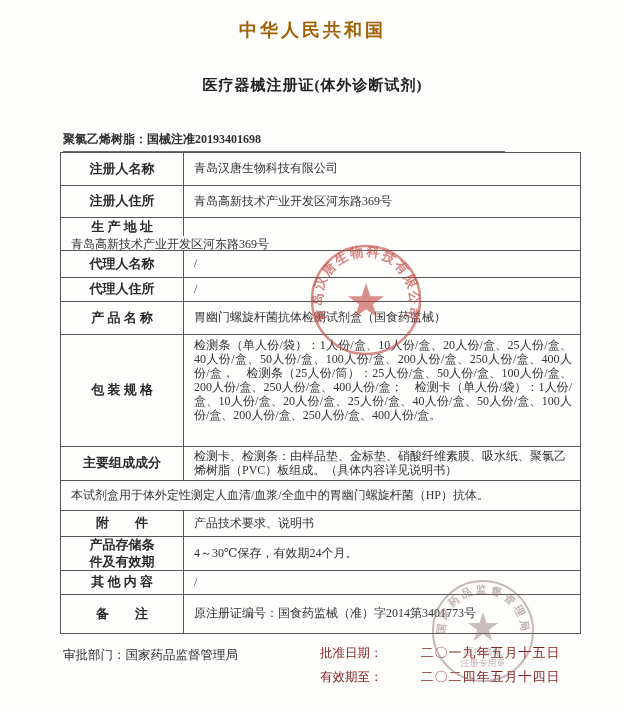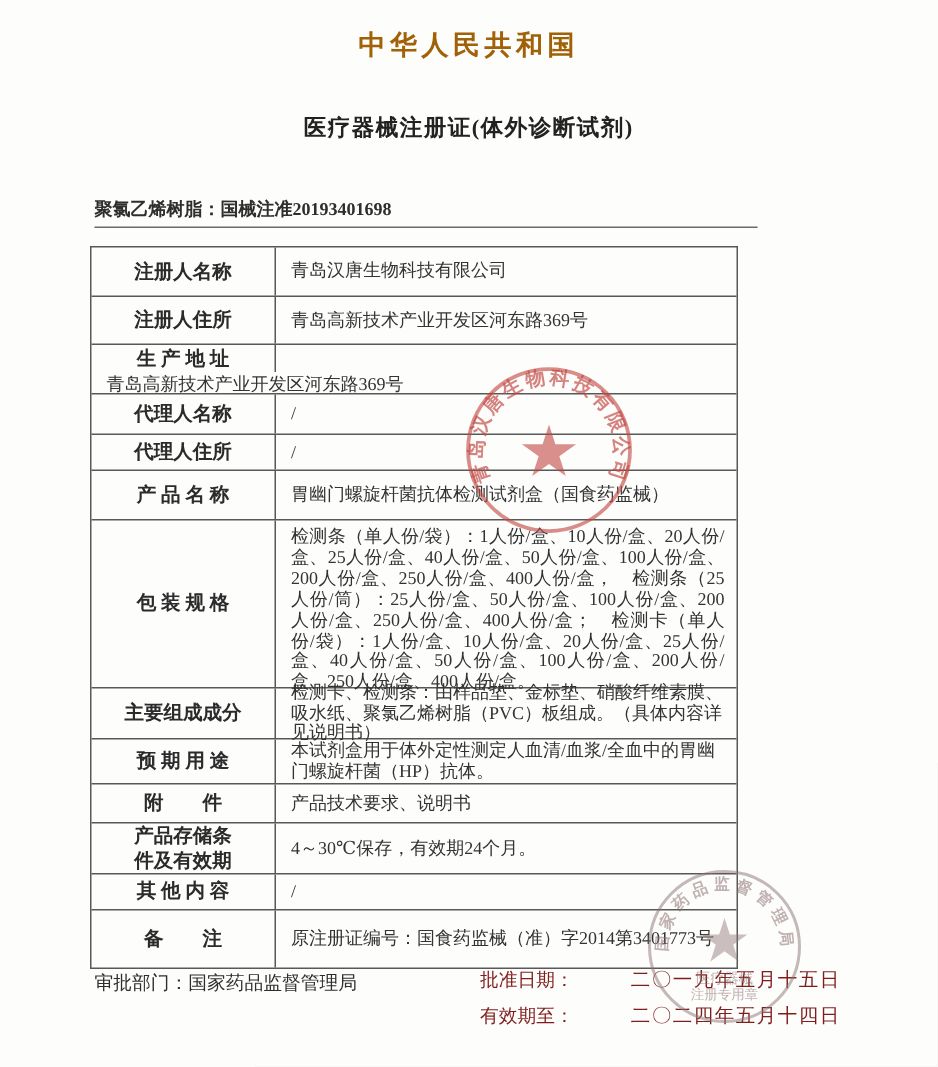--- a/index.html
+++ b/index.html
@@ -15,21 +15,21 @@
   .title2{
     position:absolute;top:76px;left:0;width:100%;text-align:center;
     font-size:15px;font-weight:bold;letter-spacing:1px;color:#222;
   }
   .regline{
     position:absolute;top:131px;left:63px;width:442px;
     font-size:12px;font-weight:bold;color:#2e2e2e;
     border-bottom:1px solid #6a6a6a;padding-bottom:3px;
   }
   .cert-table{
-    position:absolute;top:164px;left:60px;width:432px;
+    position:absolute;top:152px;left:60px;width:521px;
     border:1px solid #585858;box-sizing:border-box;
     background:transparent;
   }
   .t-row{display:flex;border-top:1px solid #585858;box-sizing:border-box;}
   .t-row:first-child{border-top:none;}
   .t-row:nth-child(1){height:32px;}
   .t-row:nth-child(2){height:32px;}
   .t-row:nth-child(3){height:33px;flex-direction:column;}
   .t-row:nth-child(4){height:27px;}
   .t-row:nth-child(5){height:24px;}
@@ -97,21 +97,20 @@
     </div>
     <div class="t-row">
       <div class="c-label">包 装 规 格</div>
       <div class="c-value just">检测条（单人份/袋）：1人份/盒、10人份/盒、20人份/盒、25人份/盒、40人份/盒、50人份/盒、100人份/盒、200人份/盒、250人份/盒、400人份/盒，　检测条（25人份/筒）：25人份/盒、50人份/盒、100人份/盒、200人份/盒、250人份/盒、400人份/盒；　检测卡（单人份/袋）：1人份/盒、10人份/盒、20人份/盒、25人份/盒、40人份/盒、50人份/盒、100人份/盒、200人份/盒、250人份/盒、400人份/盒。</div>
     </div>
     <div class="t-row">
       <div class="c-label">主要组成成分</div>
       <div class="c-value">检测卡、检测条：由样品垫、金标垫、硝酸纤维素膜、吸水纸、聚氯乙烯树脂（PVC）板组成。（具体内容详见说明书）</div>
     </div>
     <div class="t-row">
-      <div class="c-label">预 期 用 途</div>
       <div class="c-value">本试剂盒用于体外定性测定人血清/血浆/全血中的胃幽门螺旋杆菌（HP）抗体。</div>
     </div>
     <div class="t-row">
       <div class="c-label">附　　件</div>
       <div class="c-value">产品技术要求、说明书</div>
     </div>
     <div class="t-row">
       <div class="c-label">产品存储条
 件及有效期</div>
       <div class="c-value">4～30℃保存，有效期24个月。</div>

